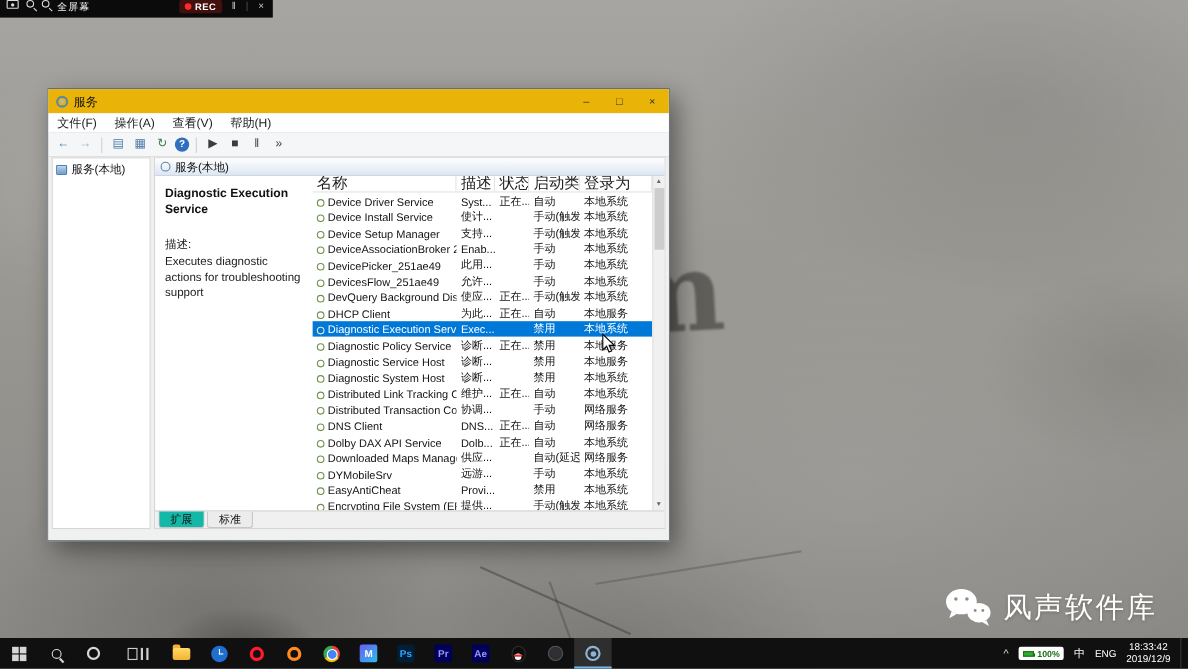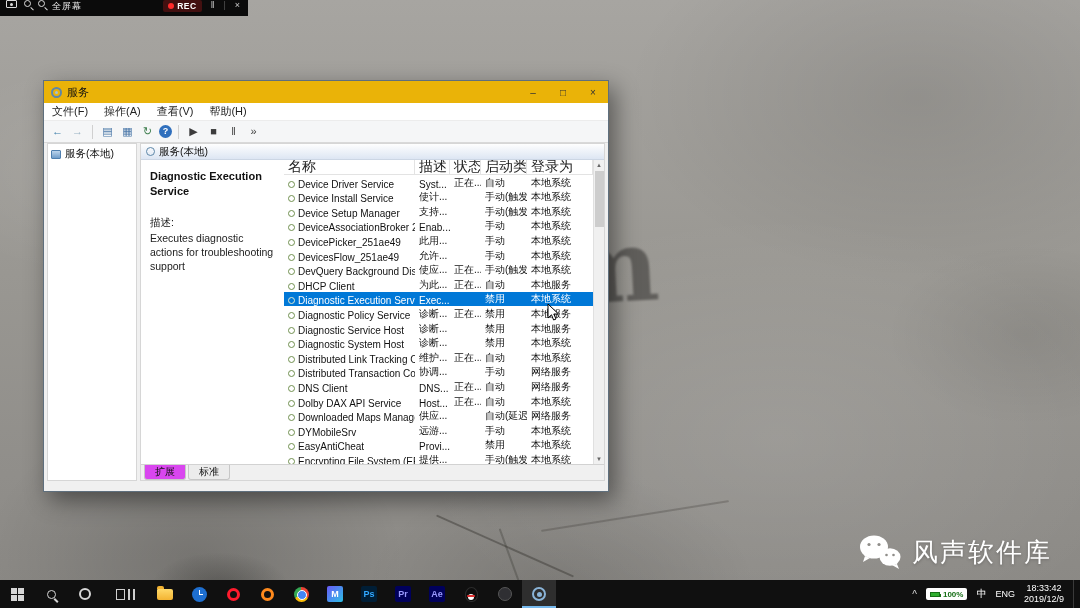--- a/index.html
+++ b/index.html
@@ -76,21 +76,21 @@
   .trow.selected{background:#0078d7;color:#fff}
   .gear{width:7px;height:7px;border:1.6px solid #70904f;border-radius:50%;flex:none}
   .trow.selected .gear{border-color:#dfead2}
   .vscroll{width:11px;background:#f0f0f0;border-left:1px solid #e0e0e0;display:flex;flex-direction:column;align-items:center;flex:none}
   .sarrow{height:10px;width:100%;display:flex;align-items:center;justify-content:center;font-size:6px;color:#666;flex:none}
   .strack{flex:1;width:100%;display:flex;justify-content:center}
   .sthumb{width:9px;height:56px;background:#cdcdcd;margin-top:1px}
 
   .tabstrip{height:16px;background:#f0f0f0;border-top:1px solid #d2d2d2;display:flex;align-items:stretch;padding-left:1px;flex:none;font-size:10px}
   .tab{display:flex;align-items:center;padding:0 10px;border:1px solid #c7c7c7;border-top:none;background:#ececec;border-radius:0 0 3px 3px;margin-left:2px}
-  .tab.active{background:#d946ef}
+  .tab.active{background:#14b8a6}
 
   
   .watermark{position:absolute;right:28px;bottom:38px;display:flex;align-items:center;gap:10px;z-index:20}
   .wm-text{color:#fff;font-size:26px;font-weight:normal;letter-spacing:2px;text-shadow:0 1px 3px rgba(0,0,0,.25)}
 
   
   .taskbar{position:absolute;left:0;bottom:0;width:100%;height:28px;background:#101010;display:flex;align-items:stretch;z-index:50}
   .tb-btn{width:34px;display:flex;align-items:center;justify-content:center;flex:none}
   .tb-btn.active{background:#2e2e2e;box-shadow:inset 0 -2px 0 #76b9ed}
   .win-logo{width:13px;height:13px;display:grid;grid-template-columns:6px 6px;grid-template-rows:6px 6px;gap:1px}
@@ -372,21 +372,21 @@
     <div class="cell c-desc">DNS...</div>
     <div class="cell c-status">正在...</div>
     <div class="cell c-startup">自动</div>
     <div class="cell c-logon">网络服务</div>
   </div>
                 <div class="trow">
     <div class="cell c-name">
                     <span class="gear"></span>
                     <span class="nm">Dolby DAX API Service</span>
                   </div>
-    <div class="cell c-desc">Host...</div>
+    <div class="cell c-desc">Dolb...</div>
     <div class="cell c-status">正在...</div>
     <div class="cell c-startup">自动</div>
     <div class="cell c-logon">本地系统</div>
   </div>
                 <div class="trow">
     <div class="cell c-name">
                     <span class="gear"></span>
                     <span class="nm">Downloaded Maps Manager</span>
                   </div>
     <div class="cell c-desc">供应...</div>

